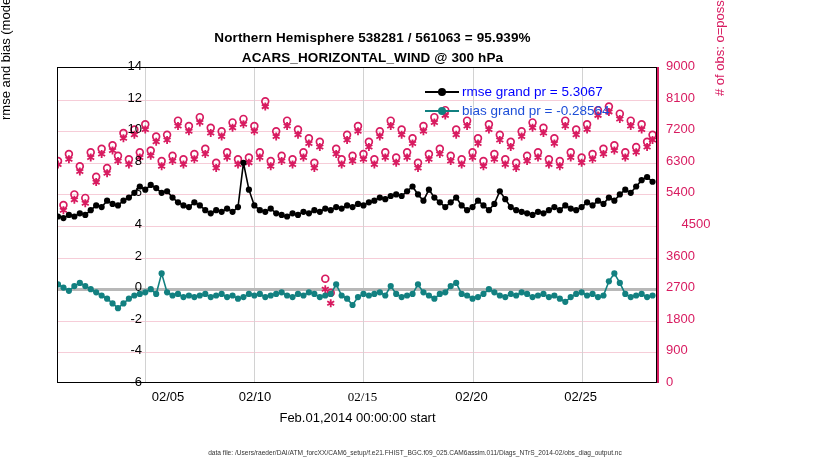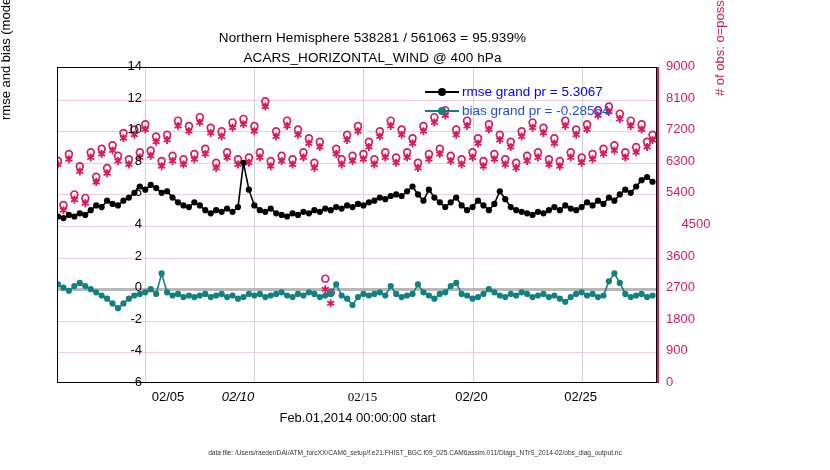--- a/index.html
+++ b/index.html
@@ -1,20 +1,20 @@
 <!DOCTYPE html>
 <html><head>
 <meta charset="utf-8">
 <style>
   html,body{margin:0;padding:0;background:#ffffff;}
   body{width:830px;height:470px;position:relative;overflow:hidden;
        font-family:"Liberation Sans", sans-serif;color:#000;}
 
   .title-block{position:absolute;left:0;top:28px;width:700px;text-align:center;}
-  .title-line{font-size:13.5px;font-weight:normal;line-height:20px;letter-spacing:0.1px;padding-left:45px;}
+  .title-line{font-size:13.5px;font-weight:bold;line-height:20px;letter-spacing:0.1px;padding-left:45px;}
 
   
   #plot{position:absolute;left:57px;top:67px;width:600px;height:316px;
         border:1.3px solid #000;box-sizing:border-box;background:#fff;}
   #plot-inner{position:absolute;inset:0;overflow:hidden;}
 
   .grid-h{position:absolute;left:0;width:100%;height:1px;background:#f6cdd8;}
   .grid-v{position:absolute;top:0;height:100%;width:1px;background:#d2d2d2;}
   .zero-line{position:absolute;left:0;width:100%;height:3px;background:#b8b8b8;}
 
@@ -48,21 +48,21 @@
   .legend-sample .lg-dot{position:absolute;top:1.5px;left:13px;width:8px;height:8px;border-radius:50%;}
   .legend-text{font-size:13.5px;color:#0000ff;white-space:nowrap;}
 
   svg.series{position:absolute;left:0;top:0;overflow:visible;}
 </style>
 </head>
 <body>
 
 <div class="title-block">
   <div class="title-line">Northern Hemisphere 538281 / 561063 = 95.939%</div>
-  <div class="title-line">ACARS_HORIZONTAL_WIND @ 400 hPa</div>
+  <div class="title-line">ACARS_HORIZONTAL_WIND @ 300 hPa</div>
 </div>
 
 <div id="plot">
   <div id="plot-inner">
       <div class="grid-h" style="top: 284.4px; background: rgb(246, 205, 216);"></div>
       <div class="grid-h" style="top: 252.8px; background: rgb(246, 205, 216);"></div>
       <div class="grid-h" style="top: 221.2px; background: rgb(246, 205, 216);"></div>
       <div class="grid-h" style="top: 189.6px; background: rgb(246, 205, 216);"></div>
       <div class="grid-h" style="top: 158px; background: rgb(246, 205, 216);"></div>
       <div class="grid-h" style="top: 126.4px; background: rgb(246, 205, 216);"></div>
@@ -548,21 +548,21 @@
     <div class="tick-r" style="top: 319.8px;">1800</div>
     <div class="tick-r" style="top: 288.2px;">2700</div>
     <div class="tick-r" style="top: 256.6px;">3600</div>
     <div class="tick-r" style="top: 225px; text-align: center;">4500</div>
     <div class="tick-r" style="top: 193.4px;">5400</div>
     <div class="tick-r" style="top: 161.8px;">6300</div>
     <div class="tick-r" style="top: 130.2px;">7200</div>
     <div class="tick-r" style="top: 98.6px;">8100</div>
     <div class="tick-r" style="top: 67px;">9000</div>
     <div class="xtick-label" style="left: 144.273px; text-align: right;">02/05</div>
-    <div class="xtick-label" style="left: 238px; font-style: italic;">02/10</div>
+    <div class="xtick-label" style="left: 255px;">02/10</div>
     <div class="xtick-label" style="left: 362.455px; font-family: Liberation Serif, serif;">02/15</div>
     <div class="xtick-label" style="left: 471.545px;">02/20</div>
     <div class="xtick-label" style="left: 580.636px;">02/25</div>
   </div>
 
 <div class="ylabel-left">rmse and bias (model - observation)</div>
 <div class="ylabel-right"># of obs: o=possible; x=assimilated</div>
 <div class="xlabel">Feb.01,2014 00:00:00 start</div>
 <div class="footer">data file: /Users/raeder/DAI/ATM_forcXX/CAM6_setup/f.e21.FHIST_BGC.f09_025.CAM6assim.011/Diags_NTrS_2014-02/obs_diag_output.nc</div>
 

